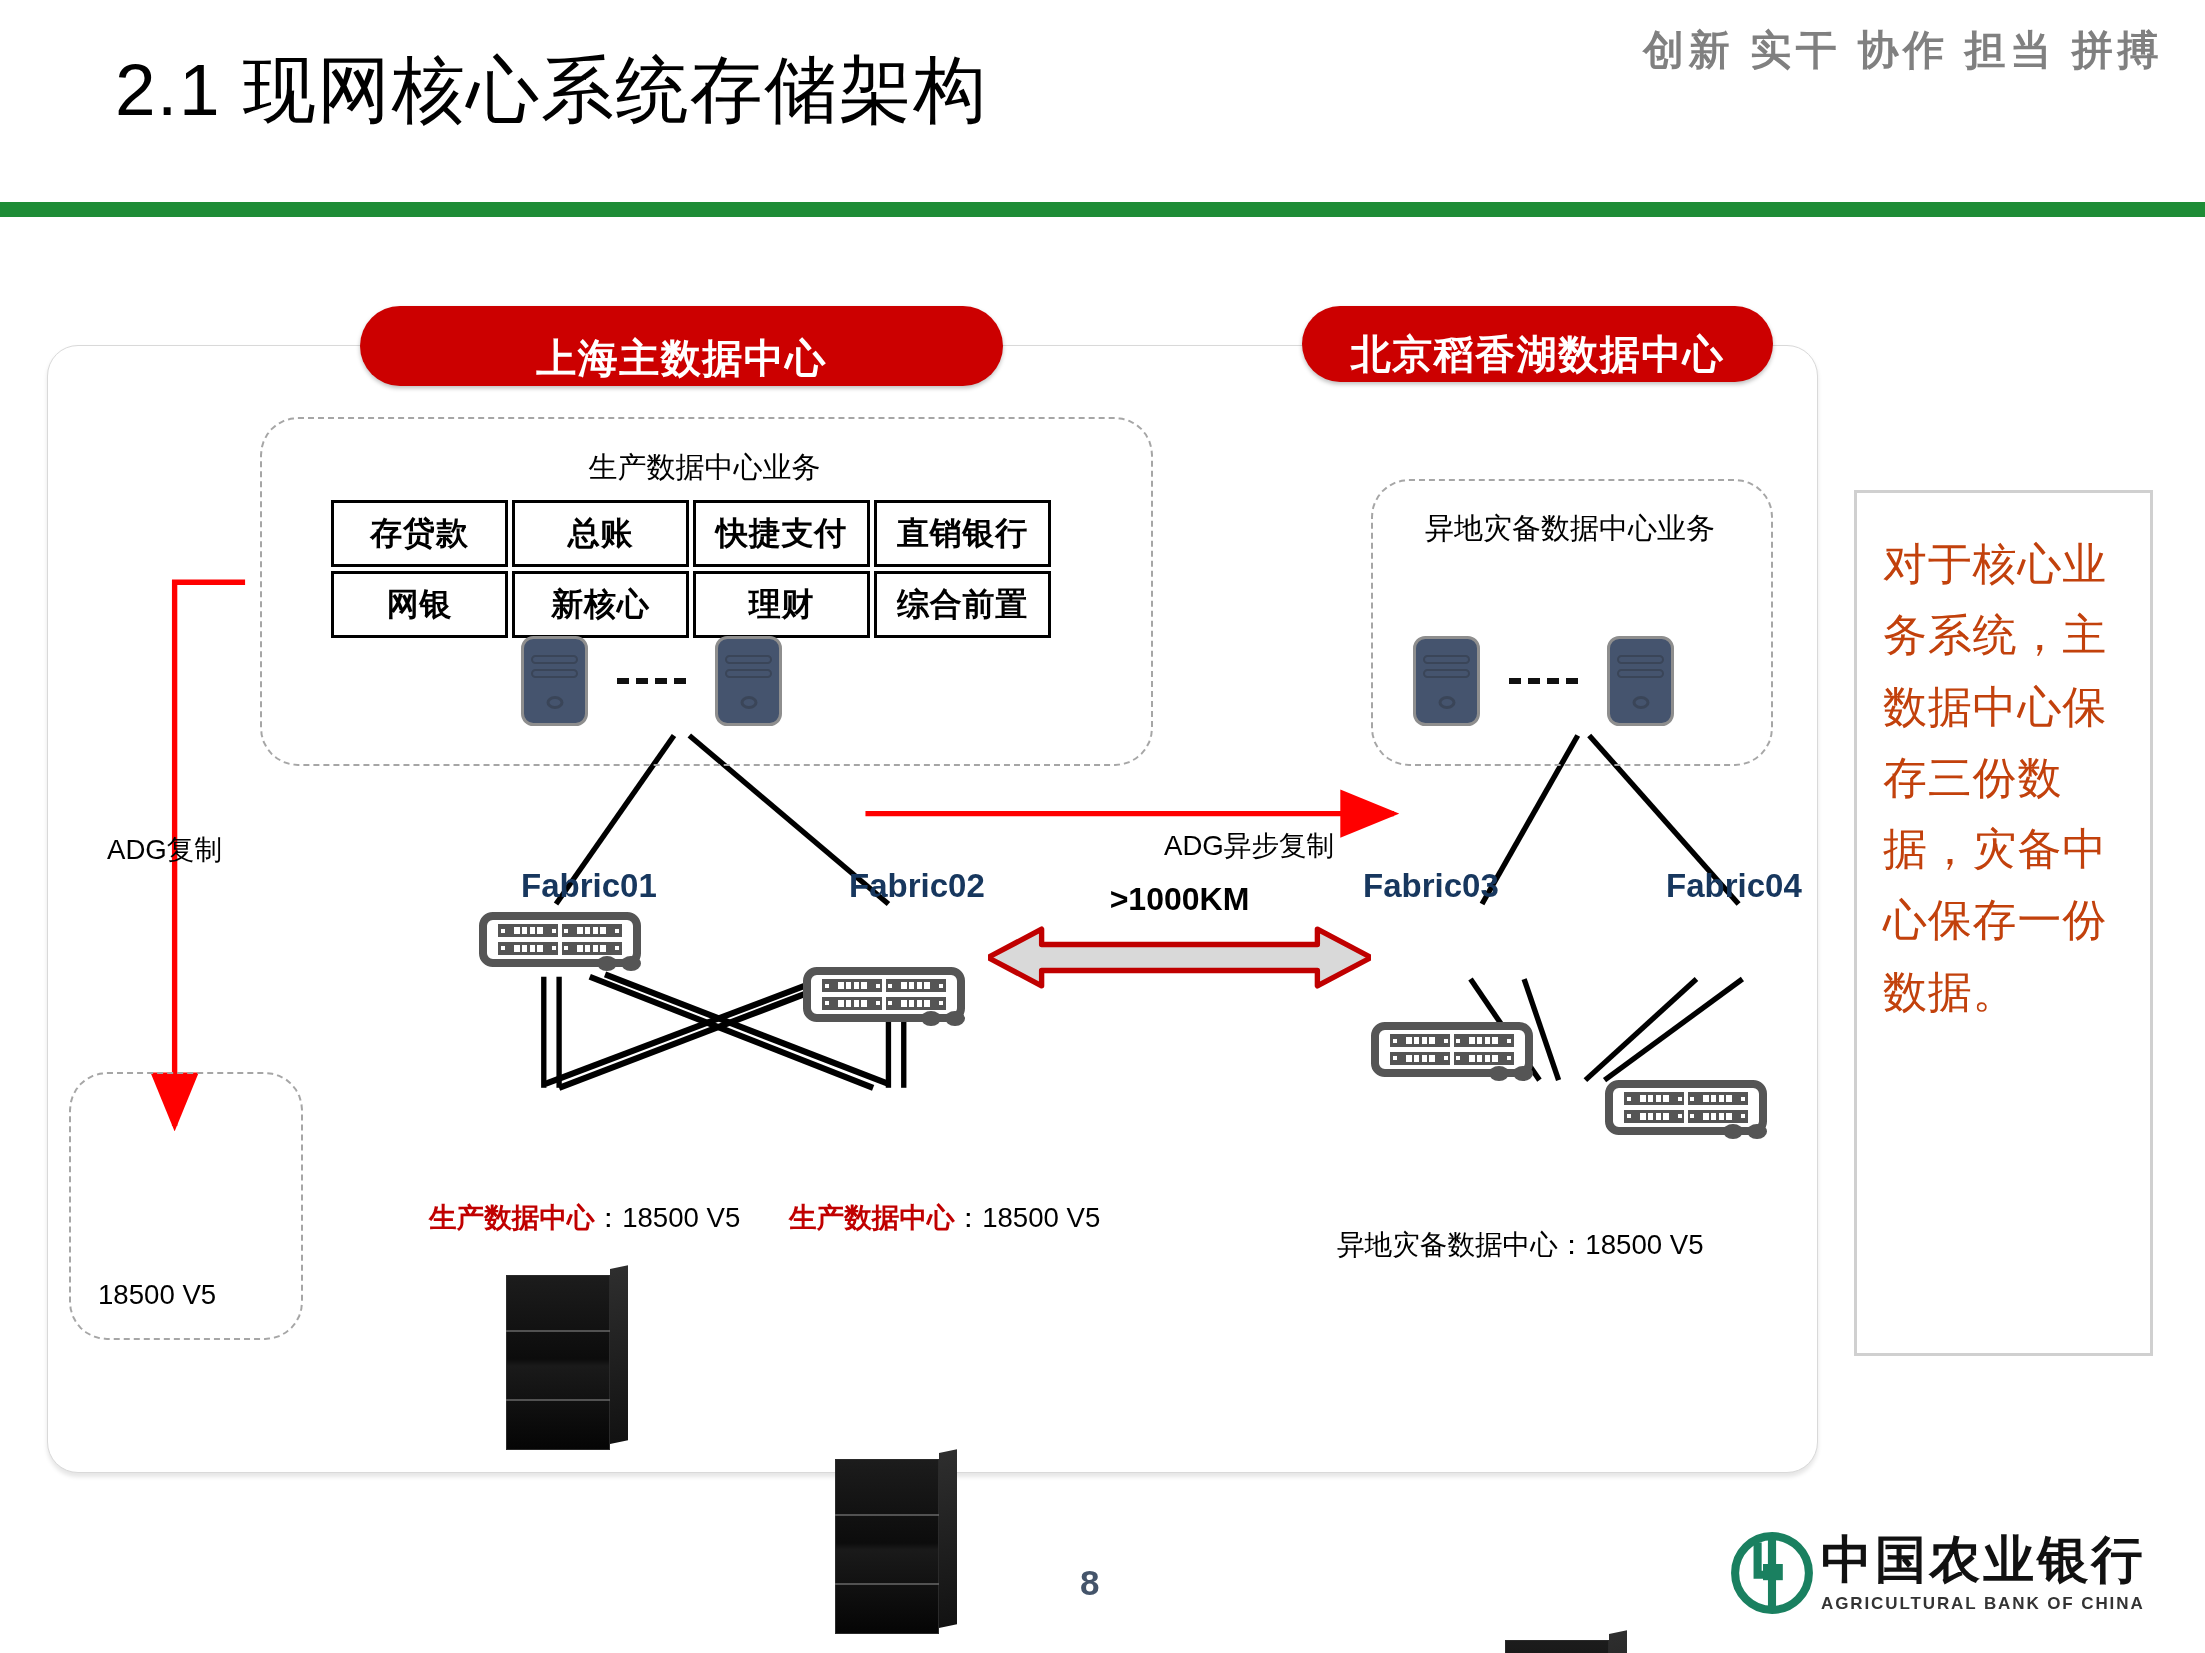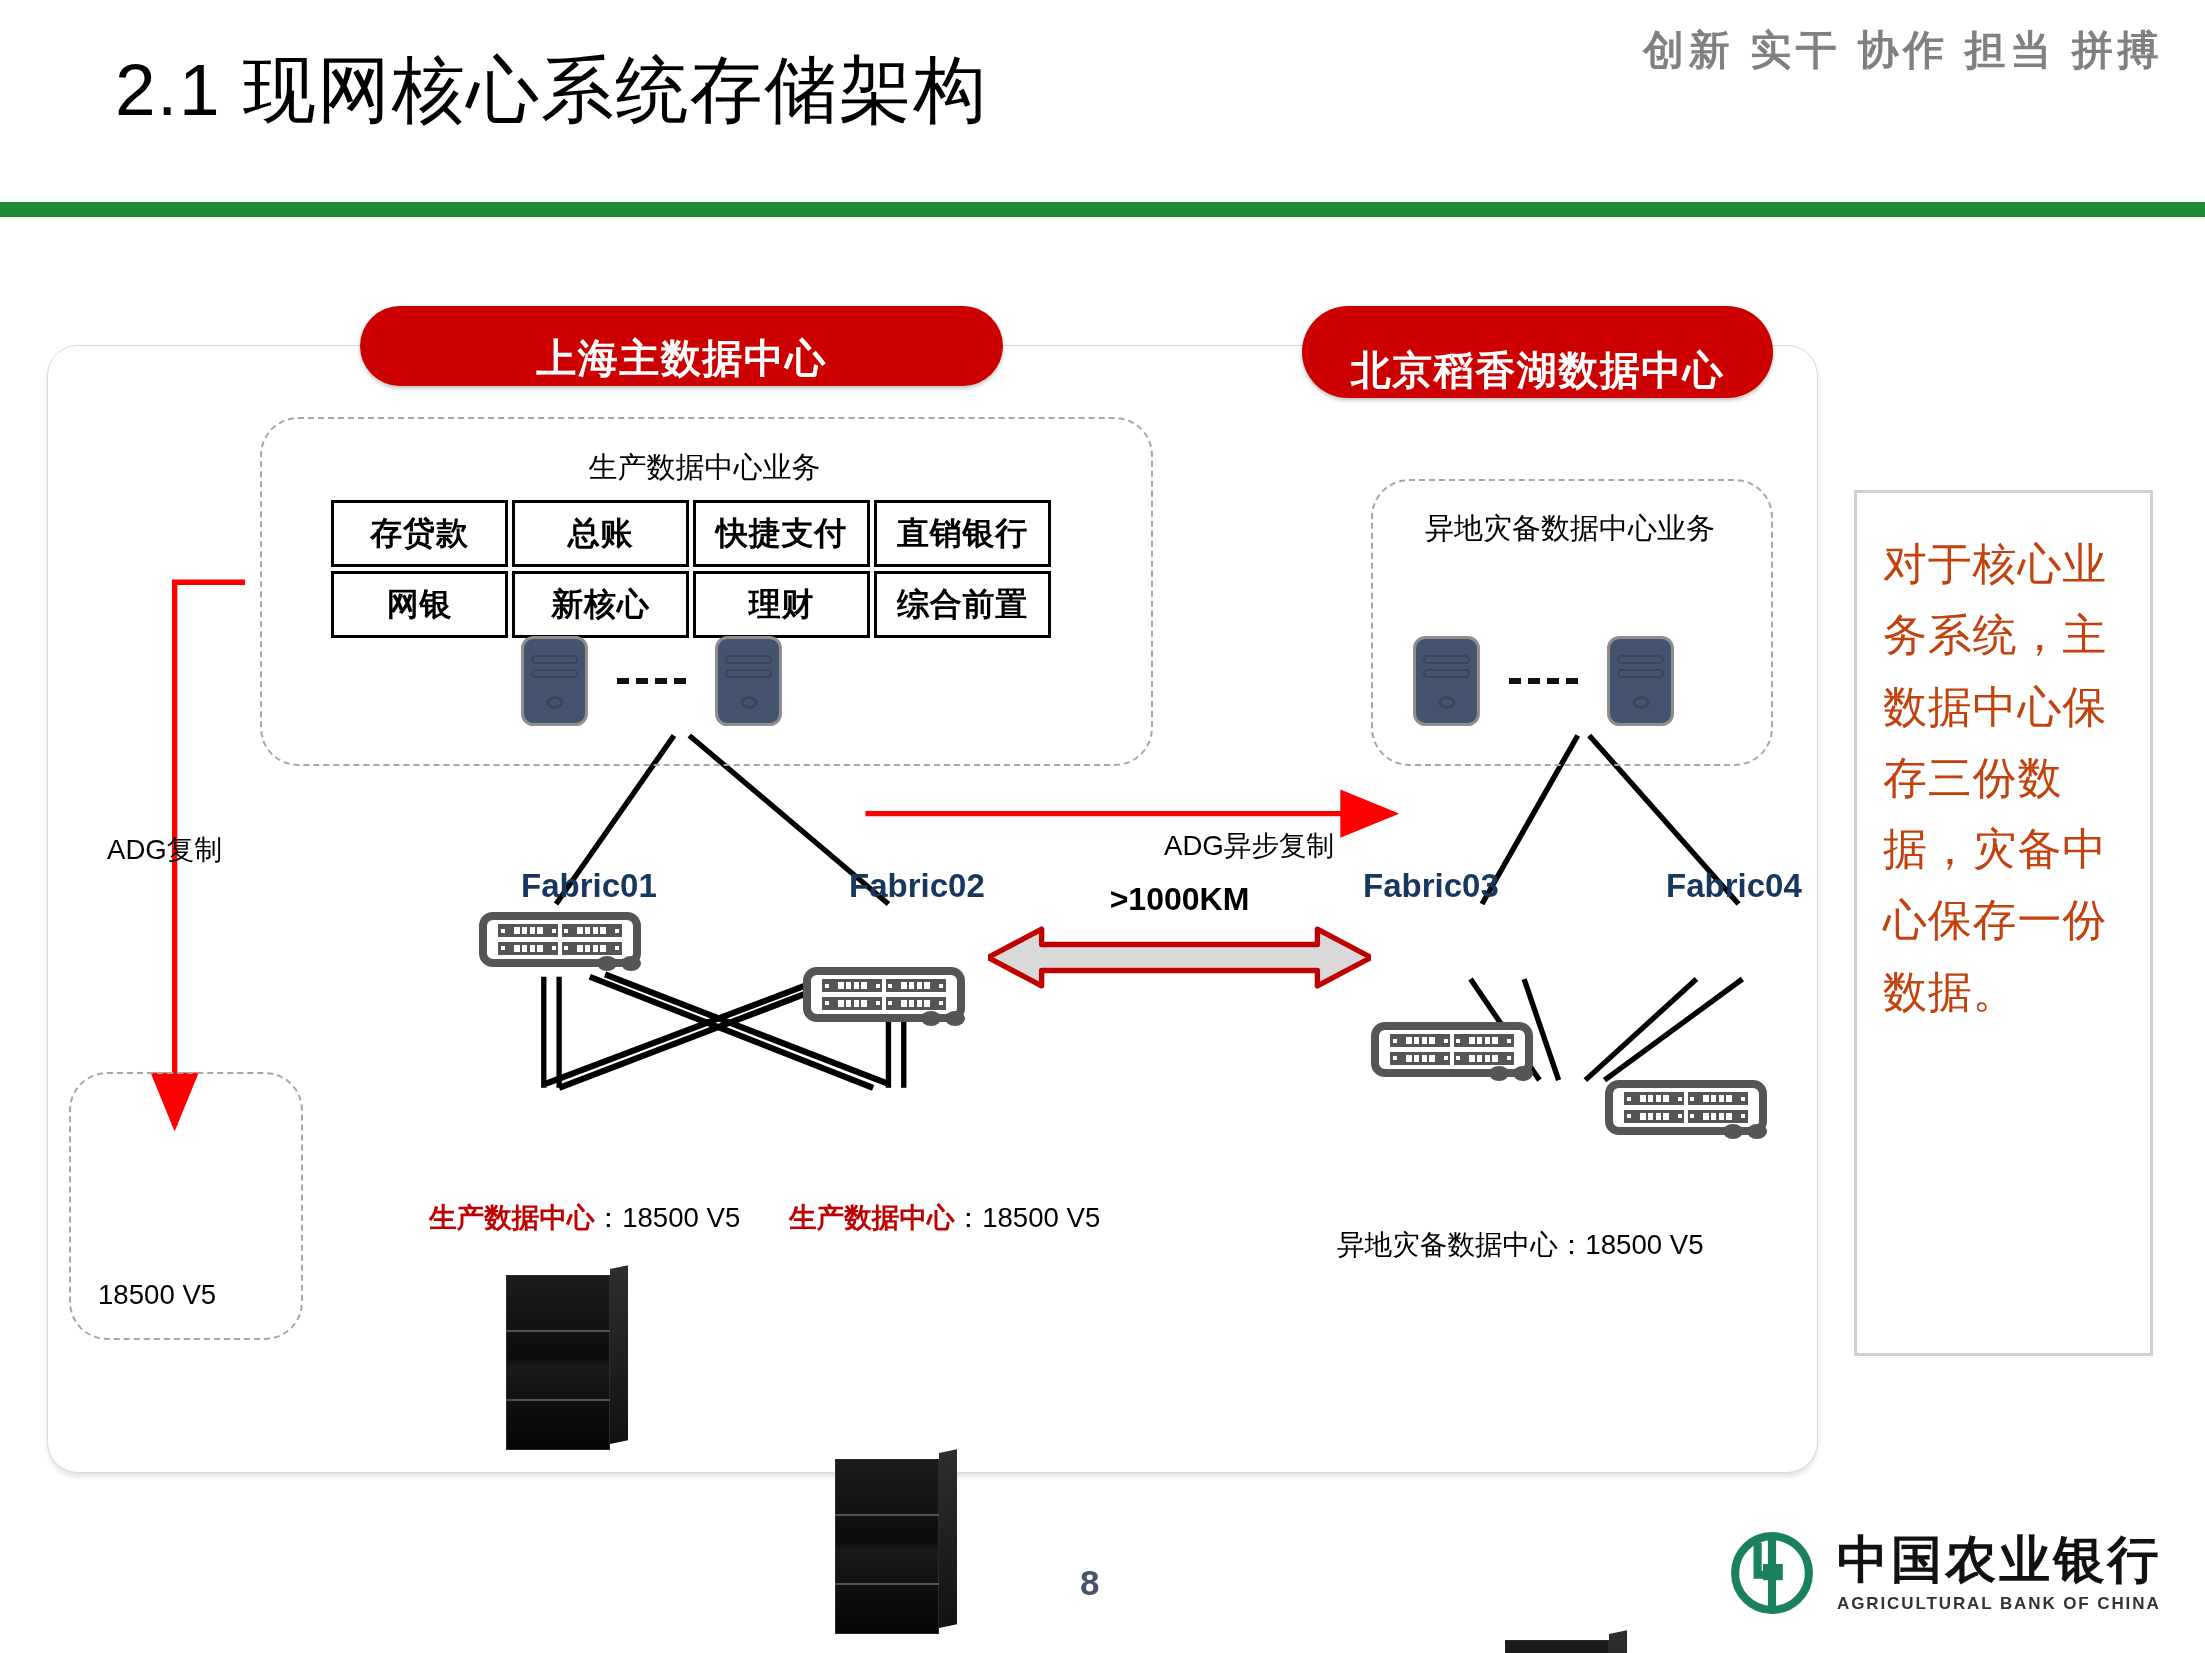--- a/index.html
+++ b/index.html
@@ -33,21 +33,21 @@
   }
 
   
   .pill{
     background:#cc0000;color:#fff;border-radius:54px;
     display:flex;align-items:flex-end;justify-content:center;
     font-weight:bold;font-size:40px;letter-spacing:1.5px;
     box-shadow:0 2.3px 4.6px rgba(0,0,0,.25);
   }
   #pill-shanghai{left:360px;top:306px;width:643px;height:80px;}
-  #pill-beijing{left:1302px;top:306px;width:471px;height:92px;}
+  #pill-beijing{left:1302px;top:306px;width:471px;height:76px;}
 
   
   .dashed-zone{
     border:2.3px dashed #a6a6a6;border-radius:38px;background:transparent;
   }
   #zone-prod{left:260px;top:417px;width:889px;height:345px;}
   #zone-dr{left:1371px;top:479px;width:398px;height:283px;}
   #zone-adg-storage{left:69px;top:1072px;width:230px;height:264px;}
 
   .zone-title{
@@ -164,21 +164,21 @@
   }
 
   
   #lbl-adg-async{left:1164px;top:827px;font-size:27.6px;color:#000;white-space:nowrap;}
   #lbl-adg-copy{left:107px;top:831px;font-size:27.6px;color:#000;white-space:nowrap;}
 
   
   #page-number{
     left:1080px;top:1563px;font-size:35px;font-weight:bold;color:#44546a;
   }
-  #brand{left:1727px;top:1528px;display:flex;align-items:center;gap:20px;}
+  #brand{left:1727px;top:1528px;display:flex;align-items:center;gap:4px;}
   #brand-text{display:flex;flex-direction:column;line-height:1;}
   #brand-cn{font-size:51px;font-weight:bold;color:#111;letter-spacing:3.1px;}
   #brand-en{font-size:17px;font-weight:bold;color:#333;letter-spacing:1.9px;margin-top:9.2px;}
 
   svg{display:block;}
 </style>
 </head>
 <body>
 
 <div class="abs" id="slide-title">2.1 现网核心系统存储架构</div>

